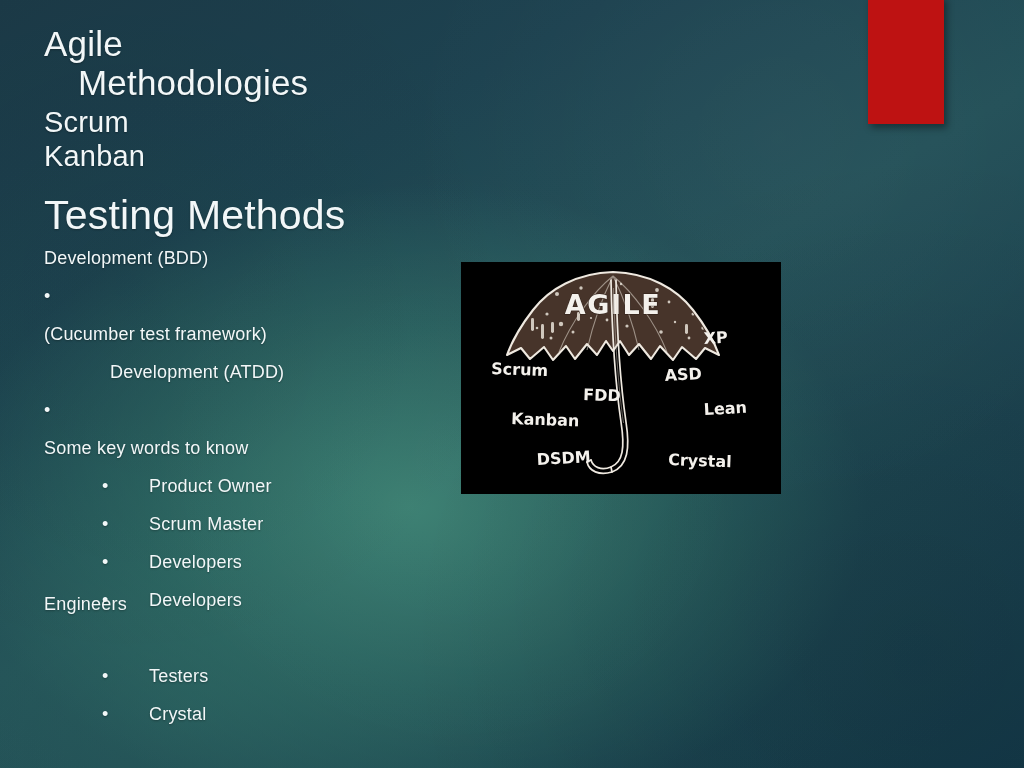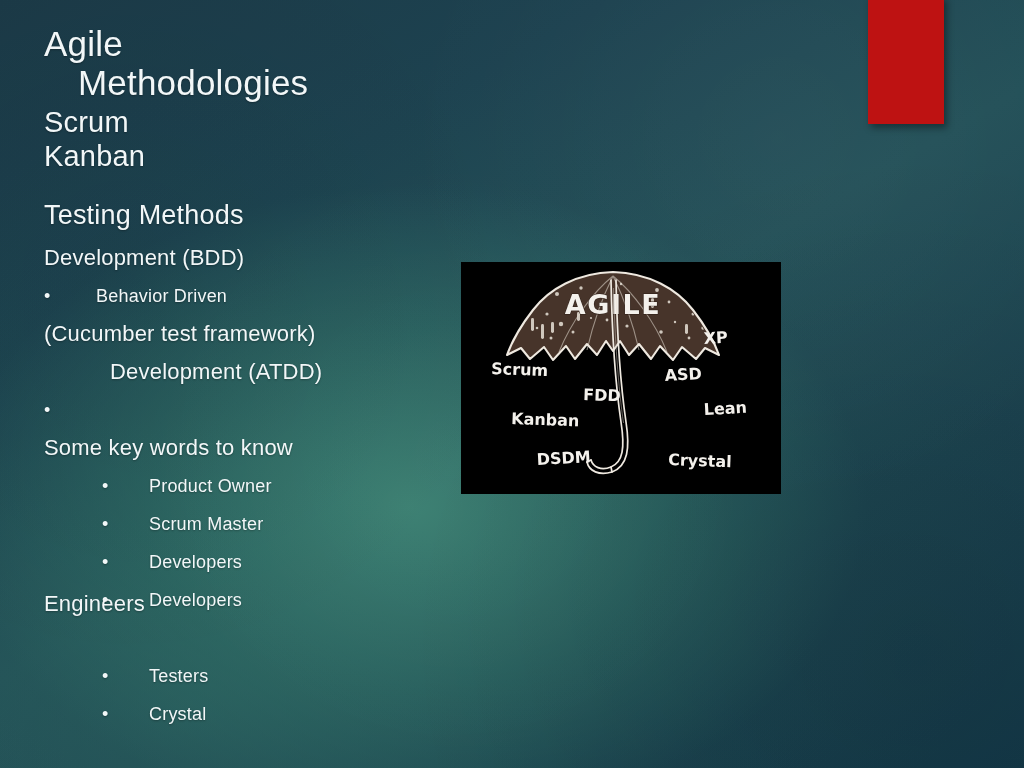--- a/index.html
+++ b/index.html
@@ -84,28 +84,28 @@
   #t-agile        { top: 24px; }
   #t-methodologies{ top: 63px; margin-left: 34px; }
   #t-scrum        { top: 105px; }
   #t-kanban       { top: 139px; }
 
   
   #h-testing {
     position: absolute;
     left: 44px;
     top: 196px;
-    font-size: 27px;
+    font-size: 41px;
     line-height: 38px;
   }
 
   
   .body-ln {
     position: absolute;
-    font-size: 22px;
+    font-size: 18px;
     line-height: 24px;
   }
   .b-l0 { left: 44px; }
   .b-l1 { left: 110px; }
 
   .bullet-row {
     position: absolute;
     font-size: 18px;
     line-height: 24px;
     display: flex;
@@ -147,21 +147,21 @@
 
     <div class="ln title-big" id="t-agile">Agile</div>
     <div class="ln title-big" id="t-methodologies">Methodologies</div>
     <div class="ln title-sub" id="t-scrum">Scrum</div>
     <div class="ln title-sub" id="t-kanban">Kanban</div>
 
     <div class="ln" id="h-testing">Testing Methods</div>
 
     <div id="body-lines">
         <div class="ln body-ln b-l0" style="top: 246px;">Development (BDD)</div>
-        <div class="ln bullet-row br-1" style="top: 284px;"><span class="dot">•</span><span>Behavior Driven</span></div>
+        <div class="ln bullet-row br-1" style="top: 284px;"><span class="dot">•</span></div>
         <div class="ln body-ln b-l0" style="top: 322px;">(Cucumber test framework)</div>
         <div class="ln body-ln b-l1" style="top: 360px;">Development (ATDD)</div>
         <div class="ln bullet-row br-1" style="top: 398px;"><span class="dot">•</span></div>
         <div class="ln body-ln b-l0" style="top: 436px;">Some key words to know</div>
         <div class="ln bullet-row br-2" style="top: 474px;"><span class="dot">•</span><span>Product Owner</span></div>
         <div class="ln bullet-row br-2" style="top: 512px;"><span class="dot">•</span><span>Scrum Master</span></div>
         <div class="ln bullet-row br-2" style="top: 550px;"><span class="dot">•</span><span>Developers</span></div>
         <div class="ln bullet-row br-2" style="top: 588px;"><span class="dot">•</span><span>Developers</span></div>
         <div class="ln body-ln b-l0" style="top: 592px; text-align: right;">Engineers</div>
         <div class="ln bullet-row br-2" style="top: 664px;"><span class="dot">•</span><span>Testers</span></div>

